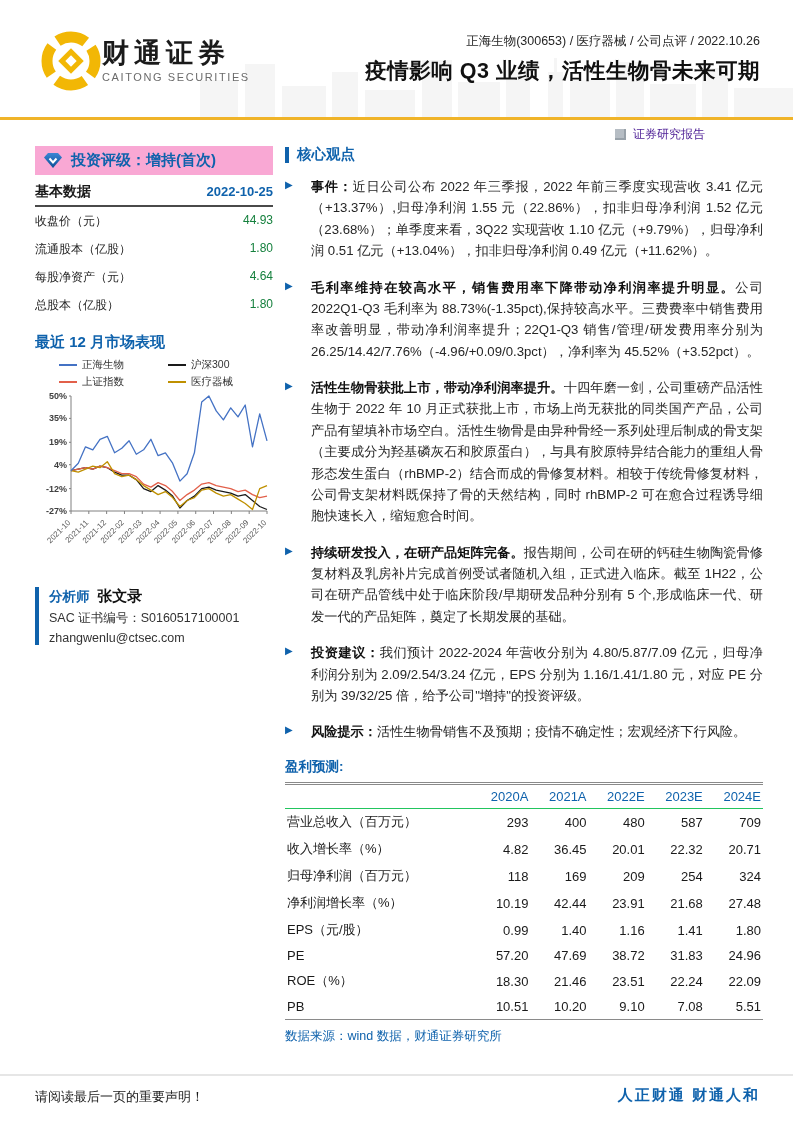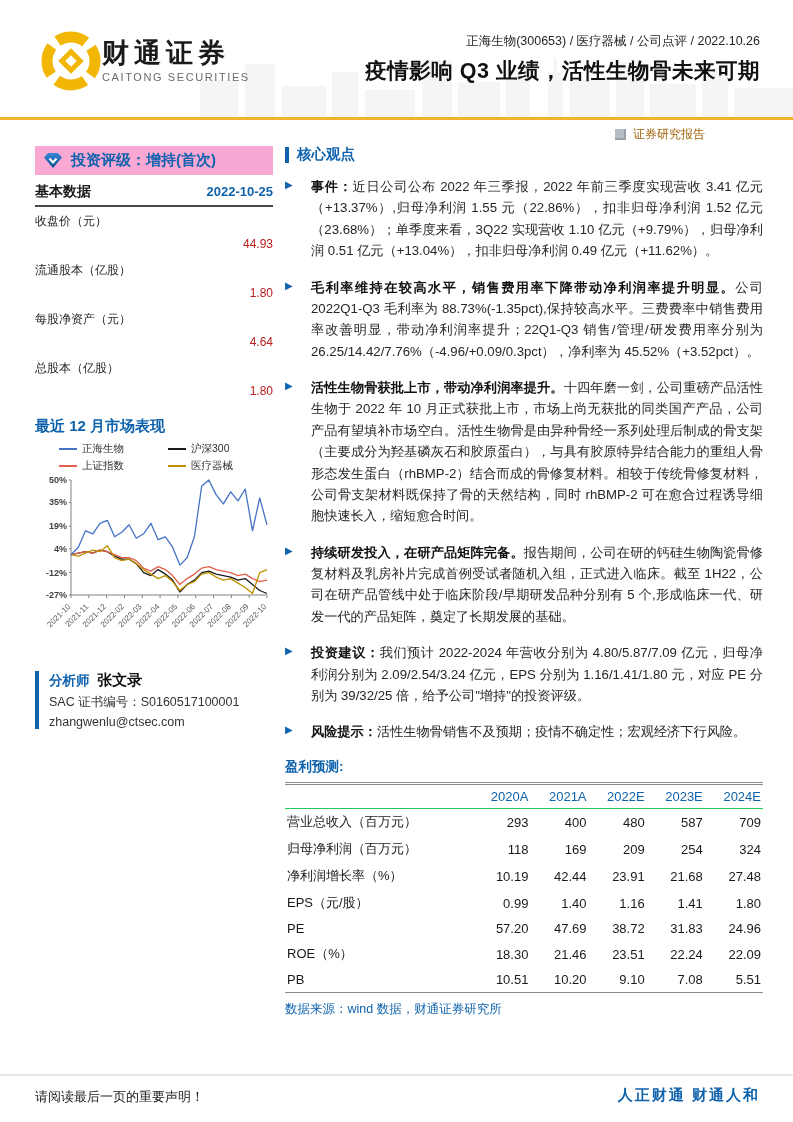--- a/index.html
+++ b/index.html
@@ -7,33 +7,33 @@
         font-family:"Liberation Sans","DejaVu Sans",sans-serif;color:#262626;}
   
   .skyline{position:absolute;left:200px;top:50px;width:593px;height:69px;opacity:.55;}
   .brand{position:absolute;left:40px;top:30px;display:flex;align-items:center;}
   .brand-text .cn{font-size:27px;font-weight:900;color:#1a1a1a;letter-spacing:5px;line-height:1.1;}
   .brand-text .en{font-size:11px;color:#6b6b6b;letter-spacing:1.6px;margin-top:2px;}
   .hmeta{position:absolute;right:33px;top:33px;font-size:12.5px;color:#262626;text-align:right;}
   .htitle{position:absolute;right:33px;top:56px;font-size:21.5px;font-weight:bold;color:#111;text-align:right;letter-spacing:.5px;}
   .goldline{position:absolute;left:0;top:117px;width:793px;height:3px;background:#F0B429;}
   .reportkind{position:absolute;right:88px;top:126px;display:flex;align-items:center;gap:7px;
-              font-size:12px;color:#a16207;}
+              font-size:12px;color:#4c1d95;}
   .reportkind .sq{width:9px;height:9px;background:#b6bdc4;border-right:2px solid #98a1a9;border-bottom:2px solid #98a1a9;}
   
   .sidebar{position:absolute;left:35px;top:146px;width:238px;}
   .rating{display:flex;align-items:center;gap:8px;background:#f9a8d4;padding:5px 8px;}
   .rating .txt{color:#0f62ac;font-weight:bold;font-size:15px;}
   .bd-head{display:flex;justify-content:space-between;align-items:baseline;margin-top:8px;
            border-bottom:2px solid #4a4a4a;padding-bottom:4px;}
   .bd-head .t{font-weight:bold;font-size:14px;color:#1a1a1a;}
   .bd-head .d{font-weight:bold;font-size:13px;color:#0f62ac;}
   .bd-rows{font-size:12px;}
   .bd-row{display:flex;justify-content:space-between;padding:6px 0 5px 0;}
-  .bd-row .v{color:#b91c1c;margin-top:24px;}
+  .bd-row .v{color:#15803d;}
   .chart-title{color:#0f62ac;font-weight:bold;font-size:15px;margin:14px 0 6px 0;}
   .legend{display:grid;grid-template-columns:1fr 1fr;gap:3px 4px;padding:0 0 2px 24px;}
   .legend .li{display:flex;align-items:center;gap:5px;font-size:10.5px;color:#333;}
   .legend .sw{width:18px;height:0;border-top:2px solid #000;}
   .analyst{margin-top:14px;border-left:4px solid #0f62ac;padding-left:10px;}
   .analyst .l1{font-size:13.5px;}
   .analyst .l1 .role{color:#0f62ac;font-weight:bold;}
   .analyst .l1 .nm{color:#111;font-weight:bold;font-size:15px;margin-left:4px;}
   .analyst .l2,.analyst .l3{font-size:12.5px;color:#333;margin-top:4px;}
   .related{margin-top:18px;}
@@ -269,20 +269,28 @@
       <tbody id="fc-body">
           <tr>
             <td>营业总收入（百万元）</td>
             <td>293</td>
             <td>400</td>
             <td>480</td>
             <td>587</td>
             <td>709</td>
           </tr>
           <tr>
+            <td>收入增长率（%）</td>
+            <td>4.82</td>
+            <td>36.45</td>
+            <td>20.01</td>
+            <td>22.32</td>
+            <td>20.71</td>
+          </tr>
+          <tr>
             <td>归母净利润（百万元）</td>
             <td>118</td>
             <td>169</td>
             <td>209</td>
             <td>254</td>
             <td>324</td>
           </tr>
           <tr>
             <td>净利润增长率（%）</td>
             <td>10.19</td>

